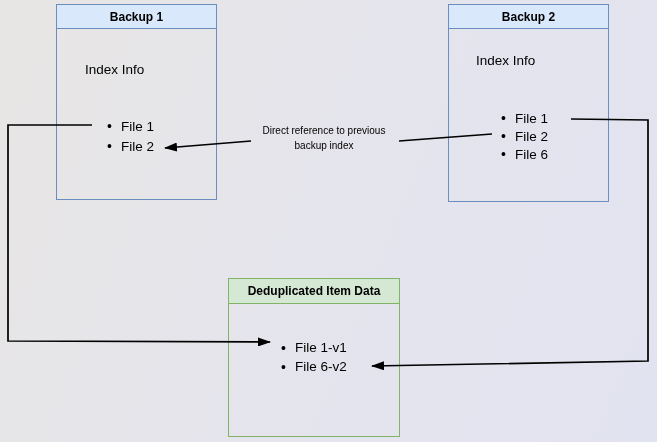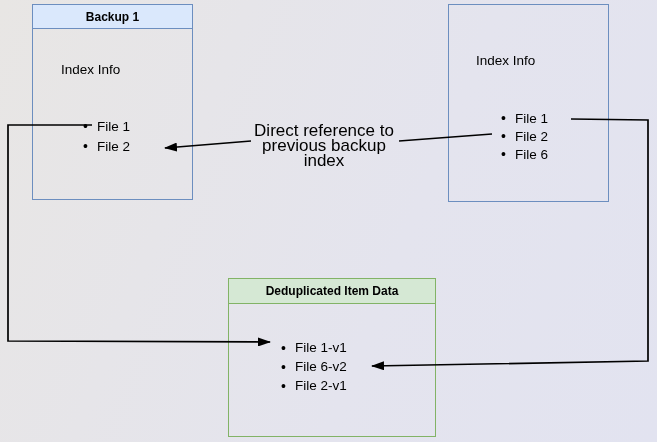--- a/index.html
+++ b/index.html
@@ -25,74 +25,74 @@
     border-bottom:1.5px solid;
     font-weight:bold;font-size:12px;
   }
   .blue .box-header{background:var(--blue-fill);border-bottom-color:var(--blue-border);}
   .green .box-header{background:var(--green-fill);border-bottom-color:var(--green-border);}
   .index-label{position:absolute;font-size:13.5px;}
   ul.file-list{position:absolute;margin:0;padding:0;list-style:none;font-size:13.5px;}
   .file-list li{display:flex;align-items:center;}
   .file-list li::before{content:"\2022";margin-right:9px;font-size:14px;}
 
-  #backup1{left:32px;top:4px;width:161px;height:196px;}
+  #backup1{left:56px;top:4px;width:161px;height:196px;}
   #backup1 .box-header{height:23px;}
   #backup1 .index-label{left:28px;top:57px;}
   #backup1 .file-list{left:50px;top:111px;}
   #backup1 .file-list li{height:20px;}
 
   #backup2{left:448px;top:4px;width:161px;height:198px;}
   #backup2 .box-header{height:23px;}
   #backup2 .index-label{left:27px;top:48px;}
   #backup2 .file-list{left:52px;top:104px;}
   #backup2 .file-list li{height:18px;}
 
-  #dedup{left:228px;top:278px;width:208px;height:159px;}
+  #dedup{left:228px;top:278px;width:172px;height:159px;}
   #dedup .box-header{height:24px;}
   #dedup .file-list{left:52px;top:59px;}
   #dedup .file-list li{height:19px;text-align:center;}
 
   .edge-label{
     position:absolute;left:249px;top:123px;width:150px;
-    text-align:center;font-size:17px;line-height:15px;
+    text-align:center;font-size:10px;line-height:15px;
   }
   svg.edges{position:absolute;left:0;top:0;pointer-events:none;}
   .edge{fill:none;stroke:var(--arrow);stroke-width:1.7px;}
   .arrow-head{fill:var(--arrow);}
 </style>
 </head>
 <body>
 
 <div class="canvas">
 
   <div class="box blue" id="backup1">
     <div class="box-header">Backup 1</div>
     <div class="index-label">Index Info</div>
     <ul class="file-list">
         <li>File 1</li>
         <li>File 2</li>
       </ul>
   </div>
 
   <div class="box blue" id="backup2">
+    <div class="box-header">Backup 2</div>
     <div class="index-label">Index Info</div>
     <ul class="file-list">
         <li>File 1</li>
         <li>File 2</li>
         <li>File 6</li>
       </ul>
   </div>
 
   <div class="box green" id="dedup">
     <div class="box-header">Deduplicated Item Data</div>
     <ul class="file-list">
         <li>File 1-v1</li>
         <li>File 6-v2</li>
-        <li>File 2-v1</li>
       </ul>
   </div>
 
   <svg class="edges" width="657" height="442" viewBox="0 0 657 442">
     <defs>
       <marker id="arrowhead" markerUnits="userSpaceOnUse" markerWidth="13" markerHeight="9" viewBox="0 0 13 9" refX="12" refY="4.5" orient="auto">
         <path class="arrow-head" d="M0,0 L13,4.5 L0,9 Z"></path>
       </marker>
     </defs>
     <path class="edge" d="M92,125 L8,125 L8,341 L270,342" marker-end="url(#arrowhead)"></path>

